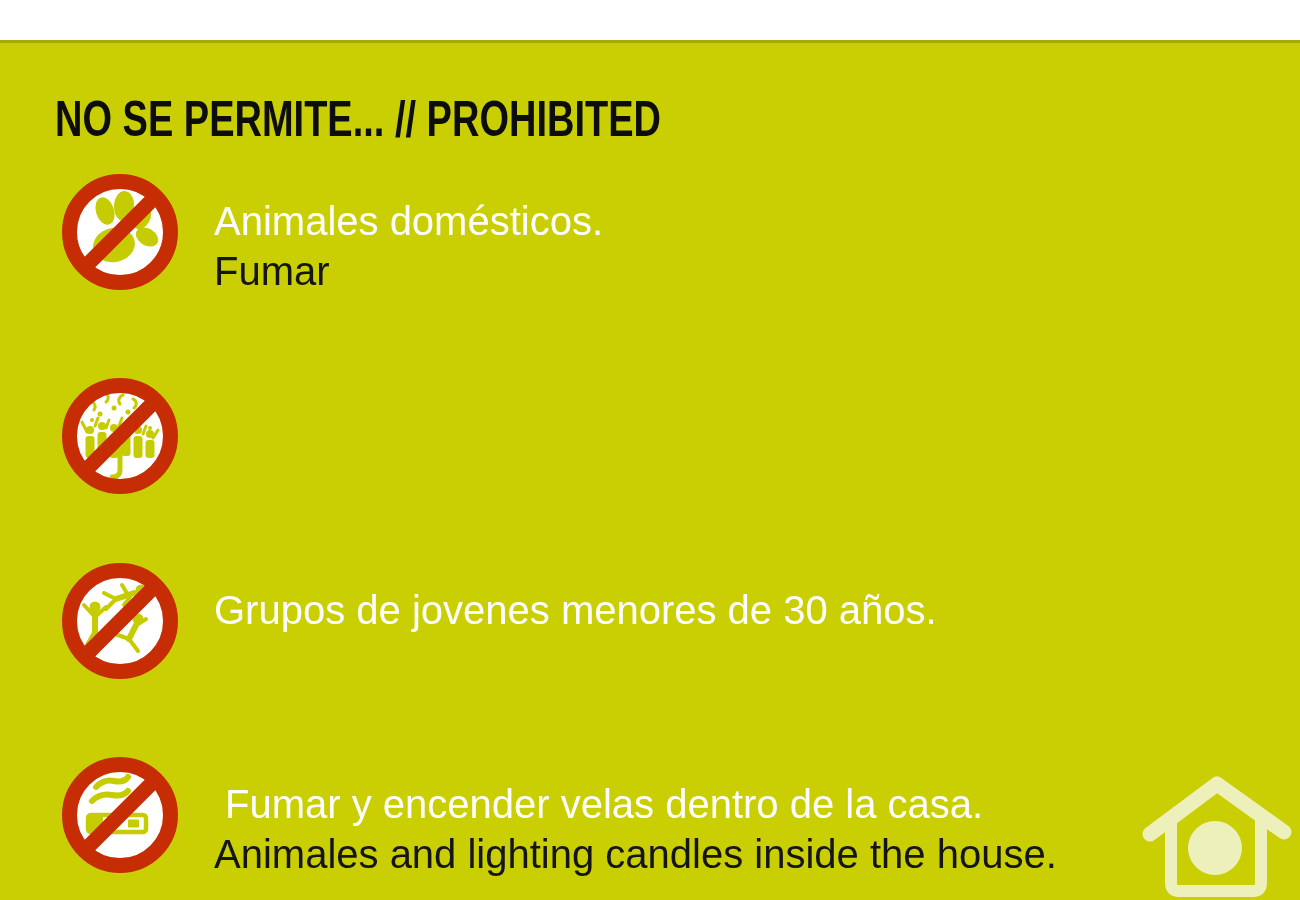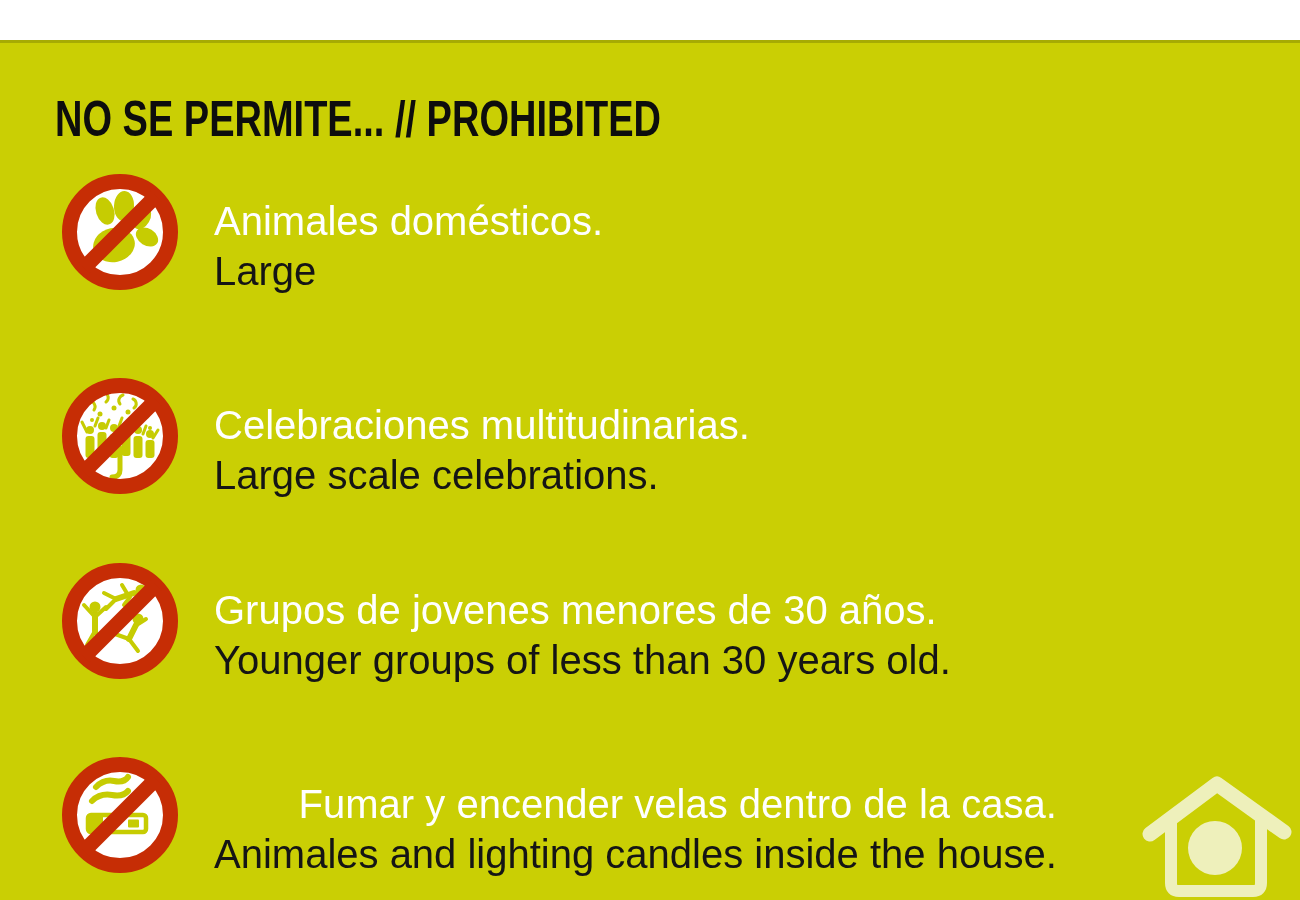--- a/index.html
+++ b/index.html
@@ -38,21 +38,21 @@
   .item .text {
     position:absolute; left:214px; top:22px;
     font-size:40px; line-height:50px; white-space:nowrap;
   }
   .item .line1 { color:var(--text-primary); }
   .item .line2 { color:var(--text-secondary); }
   .item.row4 .line1 { padding-left:11px; }
   .row1 { top:134px;padding-left:24px; }
   .row2 { top:338px; }
   .row3 { top:523px; }
-  .row4 { top:717px;text-align:right; }
+  .row4 { top:717px; }
   .house {
     position:absolute; left:1141px; top:731px; width:152px; height:132px;
   }
 </style>
 </head>
 <body>
 
 <div class="poster">
   <div class="top-edge"></div>
 
@@ -66,21 +66,21 @@
         <ellipse cx="62" cy="32" rx="10" ry="15" transform="rotate(3 62 32)"></ellipse>
         <ellipse cx="80" cy="44" rx="8" ry="12" transform="rotate(30 80 44)"></ellipse>
         <ellipse cx="85" cy="63" rx="12" ry="8.5" transform="rotate(32 85 63)"></ellipse>
         <ellipse cx="52" cy="71" rx="21" ry="17" transform="rotate(-12 52 71)"></ellipse>
       </g>
       <circle cx="58" cy="58" r="50.5" fill="none" stroke="var(--prohibition-red)" stroke-width="15"></circle>
       <line x1="22" y1="94" x2="94" y2="22" stroke="var(--prohibition-red)" stroke-width="15"></line>
     </svg>
     <div class="text">
       <div class="line1">Animales domésticos.</div>
-      <div class="line2">Large</div>
+      <div class="line2">Fumar</div>
     </div>
   </div>
 
   <div class="item row2">
     <svg class="sign" viewBox="0 0 116 116">
       <circle cx="58" cy="58" r="57" fill="var(--icon-inner)"></circle>
       <g stroke="var(--icon-glyph)" stroke-width="3" fill="none" stroke-linecap="round">
         <path d="M32 32 c3 -4 0 -7 -2 -9"></path>
         <path d="M44 24 c4 -3 2 -8 -1 -10"></path>
         <path d="M58 26 c-3 -4 0 -8 3 -9"></path>
@@ -113,24 +113,20 @@
           <path d="M47 42 L44 50"></path>
         <path d="M60 40 L57 48"></path>
           <path d="M71 44 L68 52"></path>
           <path d="M84 48 L81 56"></path>
         <path d="M96 52 L91 60"></path>
       </g>
       <path d="M58 70 L58 92 q0 7 -8 7" stroke="var(--icon-glyph)" stroke-width="5" fill="none" stroke-linecap="round"></path>
       <circle cx="58" cy="58" r="50.5" fill="none" stroke="var(--prohibition-red)" stroke-width="15"></circle>
       <line x1="22" y1="94" x2="94" y2="22" stroke="var(--prohibition-red)" stroke-width="15"></line>
     </svg>
-    <div class="text">
-      <div class="line1">Celebraciones multitudinarias.</div>
-      <div class="line2">Large scale celebrations.</div>
-    </div>
   </div>
 
   <div class="item row3">
     <svg class="sign" viewBox="0 0 116 116">
       <circle cx="58" cy="58" r="57" fill="var(--icon-inner)"></circle>
       <g stroke="var(--icon-glyph)" fill="none" stroke-linecap="round">
 
         <path d="M72 30 L54 36" stroke-width="6"></path>
         <path d="M66 32 L60 22" stroke-width="4"></path>
         <path d="M68 34 L62 42" stroke-width="4"></path>
@@ -151,21 +147,20 @@
       <g fill="var(--icon-glyph)">
         <circle cx="79" cy="27" r="5.5"></circle>
         <circle cx="33" cy="44" r="5.5"></circle>
         <circle cx="76" cy="56" r="5.5"></circle>
       </g>
       <circle cx="58" cy="58" r="50.5" fill="none" stroke="var(--prohibition-red)" stroke-width="15"></circle>
       <line x1="22" y1="94" x2="94" y2="22" stroke="var(--prohibition-red)" stroke-width="15"></line>
     </svg>
     <div class="text">
       <div class="line1">Grupos de jovenes menores de 30 años.</div>
-      <div class="line2">Younger groups of less than 30 years old.</div>
     </div>
   </div>
 
   <div class="item row4">
     <svg class="sign" viewBox="0 0 116 116">
       <circle cx="58" cy="58" r="57" fill="var(--icon-inner)"></circle>
       <g stroke="var(--icon-glyph)" stroke-width="6" fill="none" stroke-linecap="round">
         <path d="M30 44 q8 -8 20 -6 q11 2 16 -4"></path>
         <path d="M34 30 q8 -8 18 -6 q10 2 14 -4"></path>
       </g>

